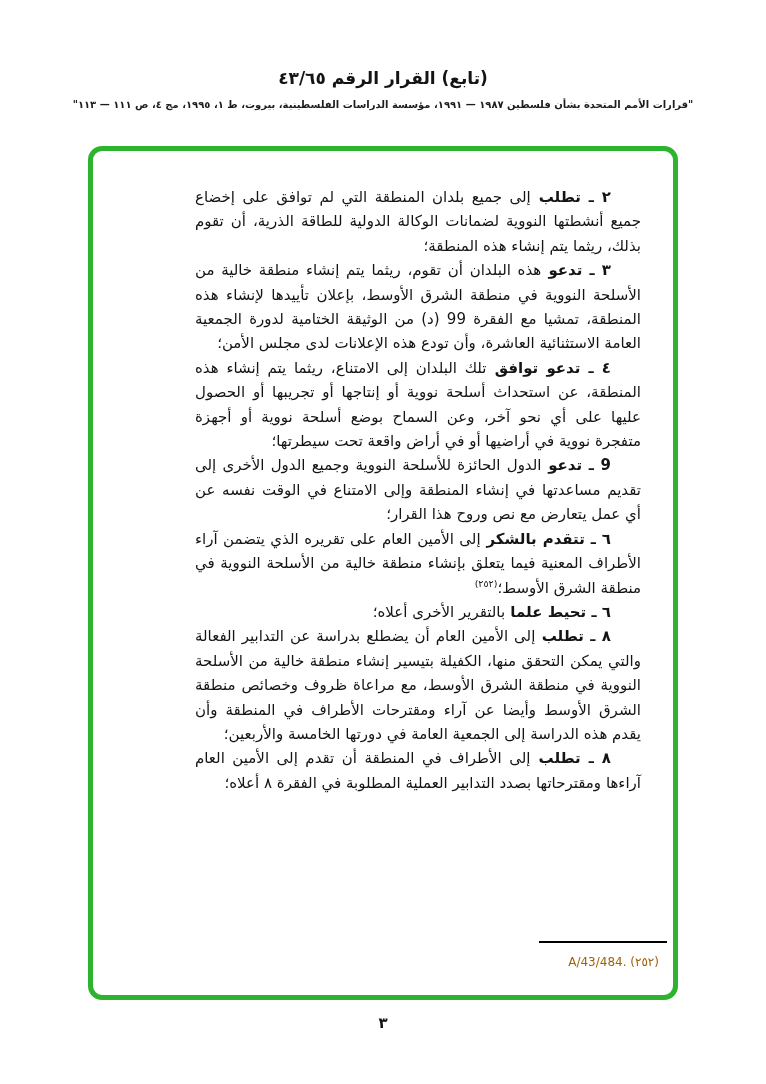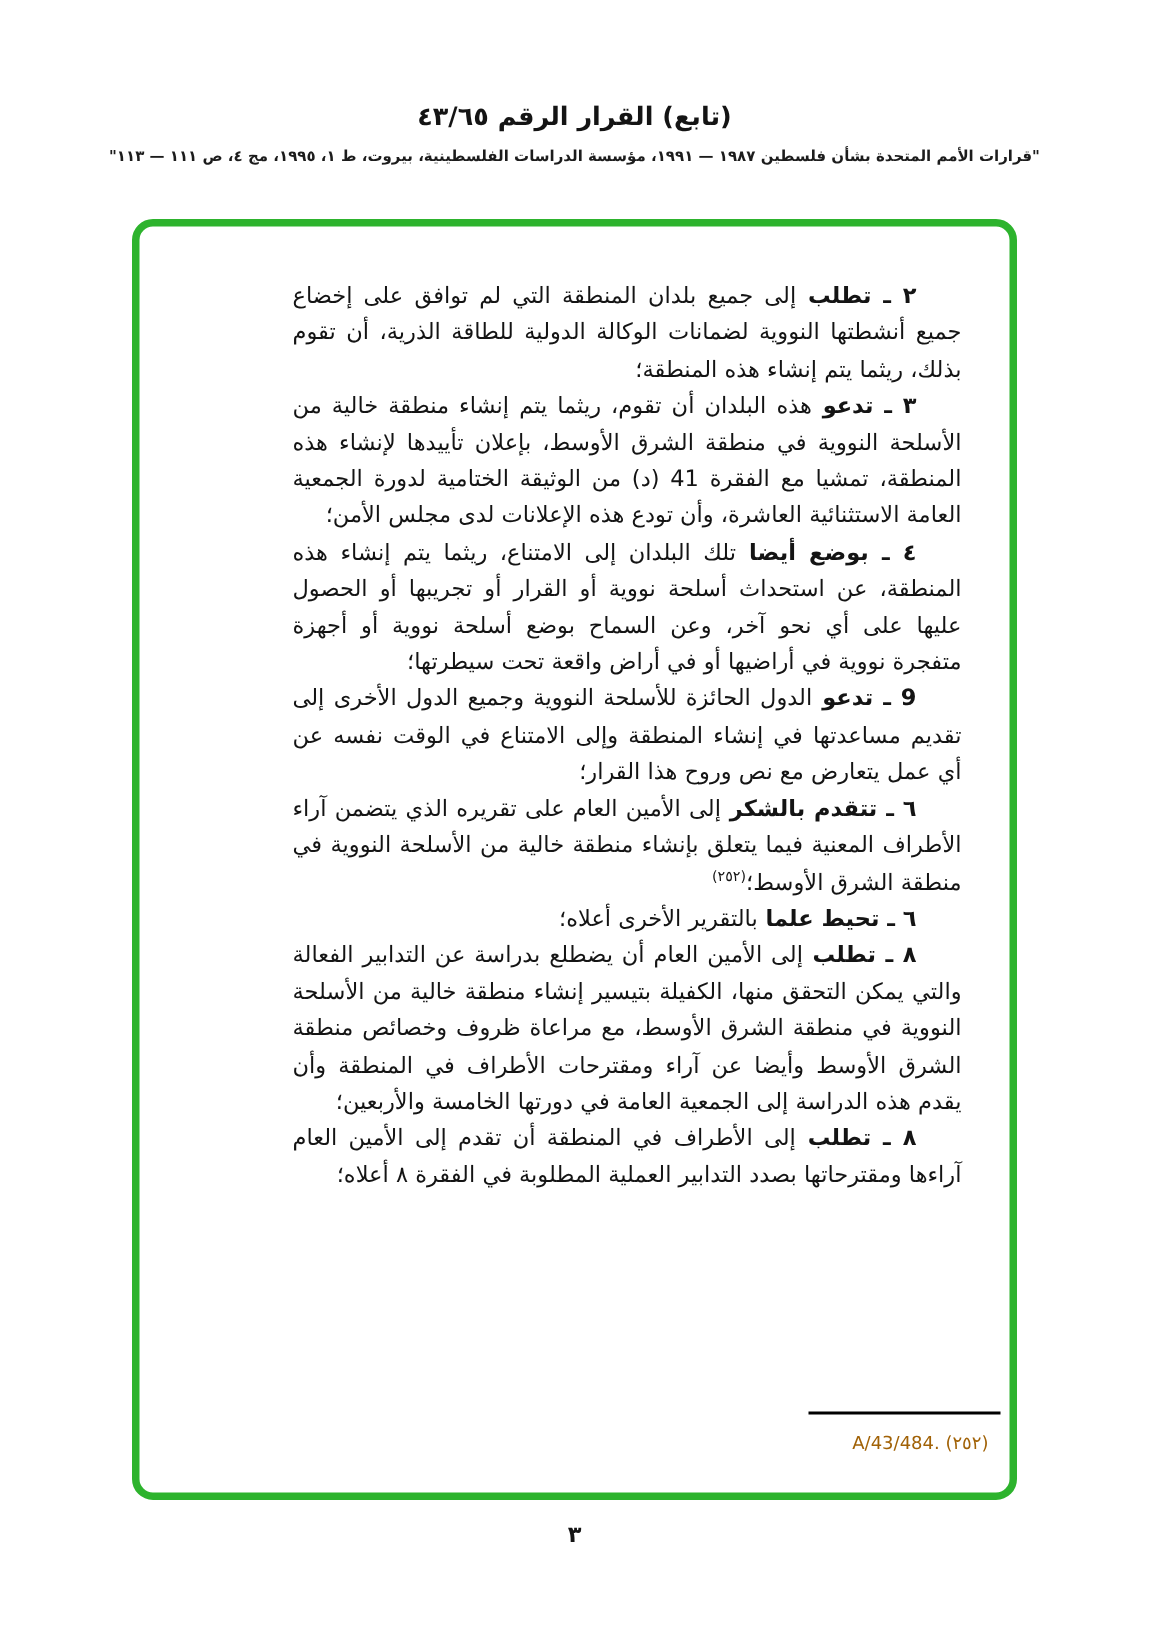--- a/index.html
+++ b/index.html
@@ -87,22 +87,22 @@
 <div class="page">
 
   <div class="header-title">(تابع) القرار الرقم ٤٣/٦٥</div>
 
   <div class="header-subtitle">"قرارات الأمم المتحدة بشأن فلسطين ١٩٨٧ — ١٩٩١، مؤسسة الدراسات الفلسطينية، بيروت، ط ١، ١٩٩٥، مج ٤، ص ١١١ — ١١٣"</div>
 
   <div class="frame" style="border-color: rgb(45, 179, 45); padding-left: 34px;">
 
     <div class="content">
         <p class="para"><span class="pnum">٢ ـ </span><span class="plead">تطلب </span><span>إلى جميع بلدان المنطقة التي لم توافق على إخضاع جميع أنشطتها النووية لضمانات الوكالة الدولية للطاقة الذرية، أن تقوم بذلك، ريثما يتم إنشاء هذه المنطقة؛</span></p>
-        <p class="para"><span class="pnum">٣ ـ </span><span class="plead">تدعو </span><span>هذه البلدان أن تقوم، ريثما يتم إنشاء منطقة خالية من الأسلحة النووية في منطقة الشرق الأوسط، بإعلان تأييدها لإنشاء هذه المنطقة، تمشيا مع الفقرة 41 (د) من الوثيقة الختامية لدورة الجمعية العامة الاستثنائية العاشرة، وأن تودع هذه الإعلانات لدى مجلس الأمن؛</span></p>
-        <p class="para"><span class="pnum">٤ ـ </span><span class="plead">بوضع أيضا </span><span>تلك البلدان إلى الامتناع، ريثما يتم إنشاء هذه المنطقة، عن استحداث أسلحة نووية أو القرار أو تجريبها أو الحصول عليها على أي نحو آخر، وعن السماح بوضع أسلحة نووية أو أجهزة متفجرة نووية في أراضيها أو في أراض واقعة تحت سيطرتها؛</span></p>
+        <p class="para"><span class="pnum">٣ ـ </span><span class="plead">تدعو </span><span>هذه البلدان أن تقوم، ريثما يتم إنشاء منطقة خالية من الأسلحة النووية في منطقة الشرق الأوسط، بإعلان تأييدها لإنشاء هذه المنطقة، تمشيا مع الفقرة 99 (د) من الوثيقة الختامية لدورة الجمعية العامة الاستثنائية العاشرة، وأن تودع هذه الإعلانات لدى مجلس الأمن؛</span></p>
+        <p class="para"><span class="pnum">٤ ـ </span><span class="plead">تدعو توافق </span><span>تلك البلدان إلى الامتناع، ريثما يتم إنشاء هذه المنطقة، عن استحداث أسلحة نووية أو إنتاجها أو تجريبها أو الحصول عليها على أي نحو آخر، وعن السماح بوضع أسلحة نووية أو أجهزة متفجرة نووية في أراضيها أو في أراض واقعة تحت سيطرتها؛</span></p>
         <p class="para"><span class="pnum">9 ـ </span><span class="plead">تدعو </span><span>الدول الحائزة للأسلحة النووية وجميع الدول الأخرى إلى تقديم مساعدتها في إنشاء المنطقة وإلى الامتناع في الوقت نفسه عن أي عمل يتعارض مع نص وروح هذا القرار؛</span></p>
         <p class="para"><span class="pnum">٦ ـ </span><span class="plead">تتقدم بالشكر </span><span>إلى الأمين العام على تقريره الذي يتضمن آراء الأطراف المعنية فيما يتعلق بإنشاء منطقة خالية من الأسلحة النووية في منطقة الشرق الأوسط؛</span><sup class="marker">(٢٥٢)</sup></p>
         <p class="para"><span class="pnum">٦ ـ </span><span class="plead">تحيط علما </span><span>بالتقرير الأخرى أعلاه؛</span></p>
         <p class="para"><span class="pnum">٨ ـ </span><span class="plead">تطلب </span><span>إلى الأمين العام أن يضطلع بدراسة عن التدابير الفعالة والتي يمكن التحقق منها، الكفيلة بتيسير إنشاء منطقة خالية من الأسلحة النووية في منطقة الشرق الأوسط، مع مراعاة ظروف وخصائص منطقة الشرق الأوسط وأيضا عن آراء ومقترحات الأطراف في المنطقة وأن يقدم هذه الدراسة إلى الجمعية العامة في دورتها الخامسة والأربعين؛</span></p>
         <p class="para"><span class="pnum">٨ ـ </span><span class="plead">تطلب </span><span>إلى الأطراف في المنطقة أن تقدم إلى الأمين العام آراءها ومقترحاتها بصدد التدابير العملية المطلوبة في الفقرة ٨ أعلاه؛</span></p>
       </div>
 
     <div class="footnote-rule"></div>
 
     <div class="footnote-text">A/43/484. (٢٥٢)</div>

